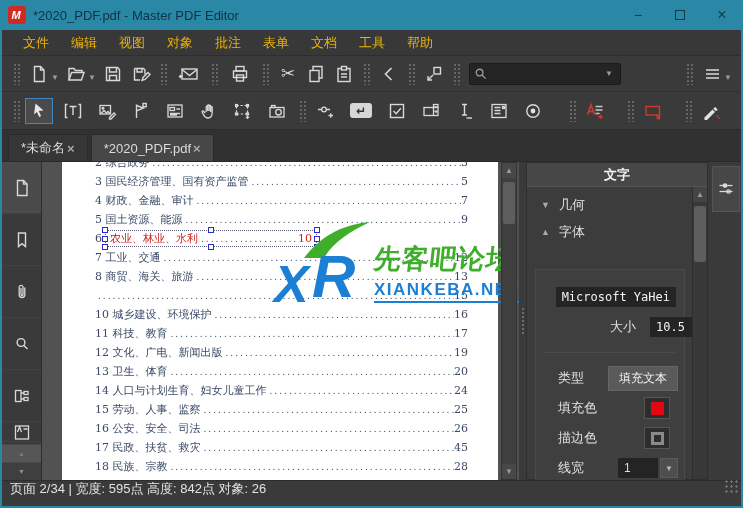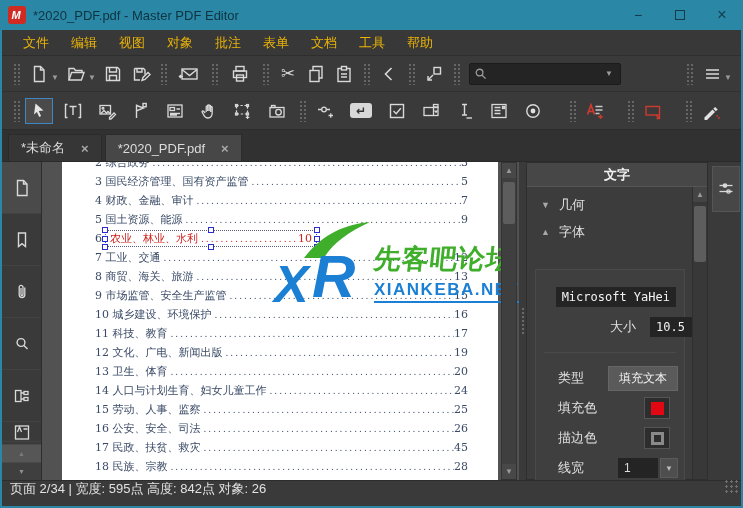--- a/index.html
+++ b/index.html
@@ -33,21 +33,21 @@
   .glyph { color:#d9d9d9; font-size:15px; line-height:1; }
   .searchbox { width:152px; height:22px; background:#242424; border:1px solid #1b1b1b; border-radius:2px;
     display:flex; align-items:center; padding:0 4px; margin-left:4px; }
   .searchbox input { flex:1; background:transparent; border:none; outline:none; color:#ccc; font-size:12px; width:90px; }
   .spacer { flex:1; }
   .key { width:22px; height:15px; background:#d7d7d7; border-radius:3px; color:#333; font-size:12px; font-weight:bold;
     display:flex; align-items:center; justify-content:center; line-height:1; }
 
   
   .tabbar { height:32px; background:#313131; display:flex; align-items:flex-end; padding:0 0 0 6px; border-bottom:1px solid #2a2a2a; }
-  .tab { height:27px; display:flex; align-items:center; gap:16px; padding:0 12px; font-size:13px; color:#dcdcdc;
+  .tab { height:27px; display:flex; align-items:center; gap:2px; padding:0 12px; font-size:13px; color:#dcdcdc;
     background:#363636; border:1px solid #2b2b2b; border-bottom:none; margin-right:3px; }
   .tab.active { background:#474747; }
   .tab .tclose { color:#a9a9a9; font-weight:bold; font-size:13px; }
 
   
   .main { display:flex; height:318px; }
 
   .sidebar { width:40px; background:#3a3a3a; border-right:1px solid #2d2d2d; display:flex; flex-direction:column; }
   .sbtn { height:52px; border-bottom:1px solid #424242; display:flex; align-items:center; justify-content:center; }
   .sbtn.active { background:#4a4a4a; }
@@ -484,21 +484,20 @@
               <span class="t">7 工业、交通</span>
               <span class="dots">............................................................................................................................................................................................................................................................................................................</span>
               <span class="p">12</span>
             </div>
             <div class="toc-row">
               <span class="t">8 商贸、海关、旅游</span>
               <span class="dots">............................................................................................................................................................................................................................................................................................................</span>
               <span class="p">13</span>
             </div>
             <div class="toc-row">
-              <span class="t">9 市场监管、安全生产监管</span>
               <span class="dots">............................................................................................................................................................................................................................................................................................................</span>
               <span class="p">15</span>
             </div>
             <div class="toc-row">
               <span class="t">10 城乡建设、环境保护</span>
               <span class="dots">............................................................................................................................................................................................................................................................................................................</span>
               <span class="p">16</span>
             </div>
             <div class="toc-row">
               <span class="t">11 科技、教育</span>

